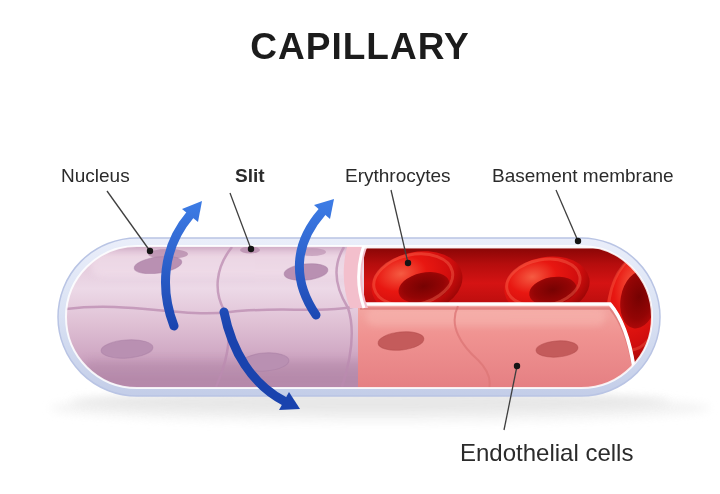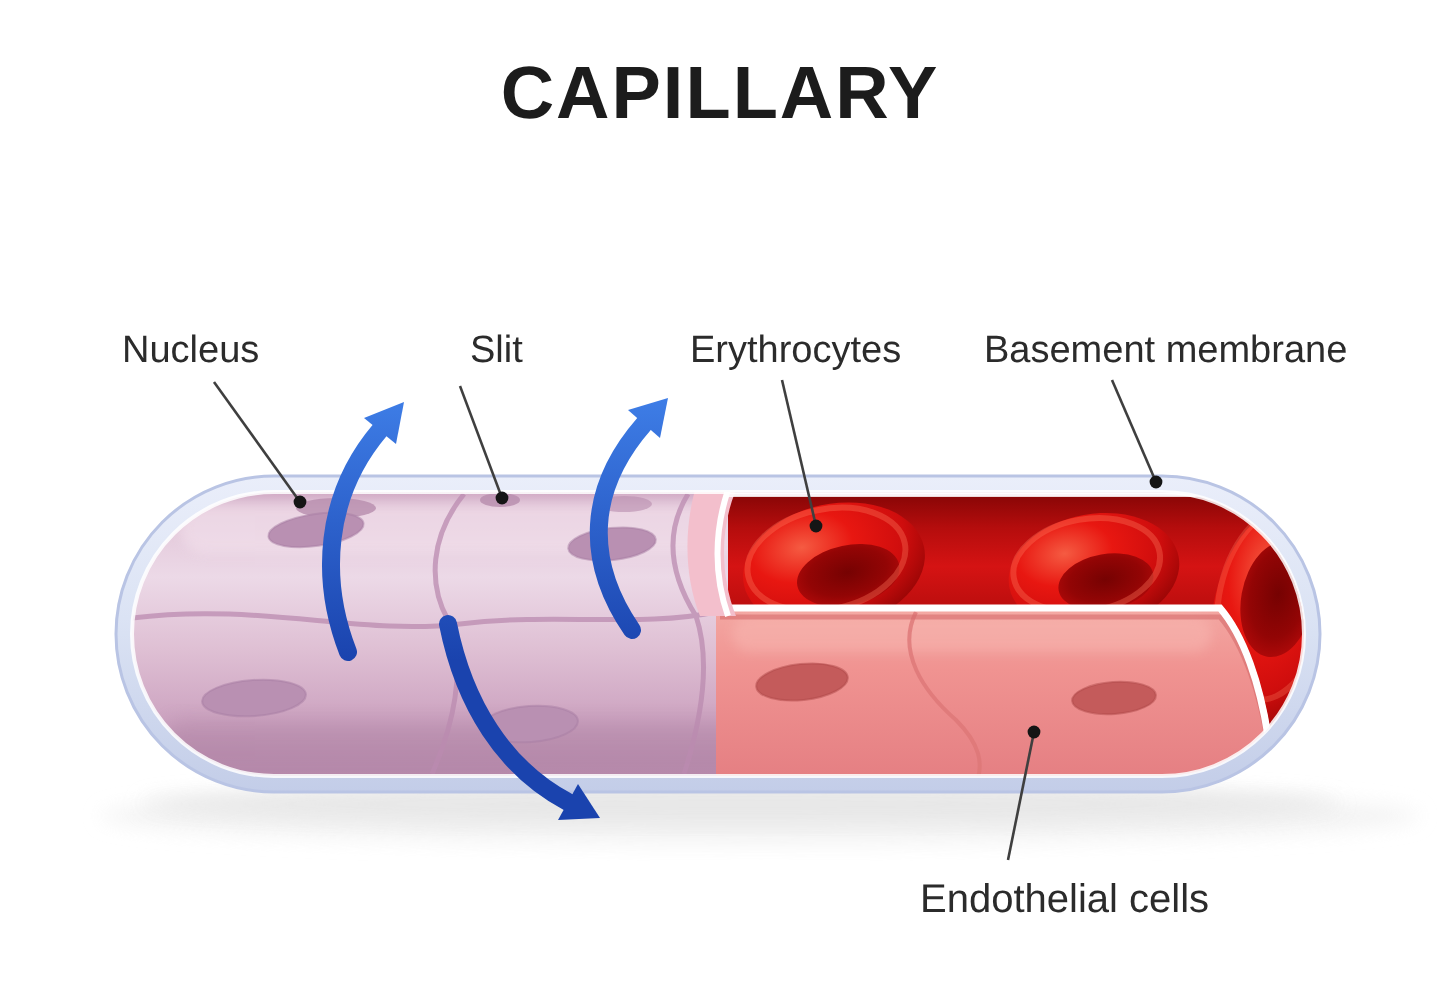--- a/index.html
+++ b/index.html
@@ -16,24 +16,24 @@
     text-align:center;
     font-size:37px;font-weight:700;letter-spacing:1px;
     color:#1c1c1c;
   }
   .label{
     position:absolute;
     font-size:19px;color:#2b2b2b;
     white-space:nowrap;line-height:1.05;margin-left:28px;
   }
   .lbl-nucleus{left:33px;top:166px;}
-  .lbl-slit{left:207px;top:166px;}
+  .lbl-slit{left:207px;top:166px;font-weight:bold;}
   .lbl-erythrocytes{left:317px;top:166px;}
   .lbl-basement{left:464px;top:166px;}
-  .lbl-endothelial{left:432px;top:440px;font-size:20px;}
+  .lbl-endothelial{left:432px;top:440px;font-size:24px;}
 </style>
 </head>
 <body>
 
 <div class="stage">
 
   <svg class="art" width="720" height="494" viewBox="0 0 720 494">
     <defs>
       <linearGradient id="membraneGrad" x1="0" y1="238" x2="0" y2="396" gradientUnits="userSpaceOnUse">
         <stop offset="0" stop-color="#eaeefa"></stop>

